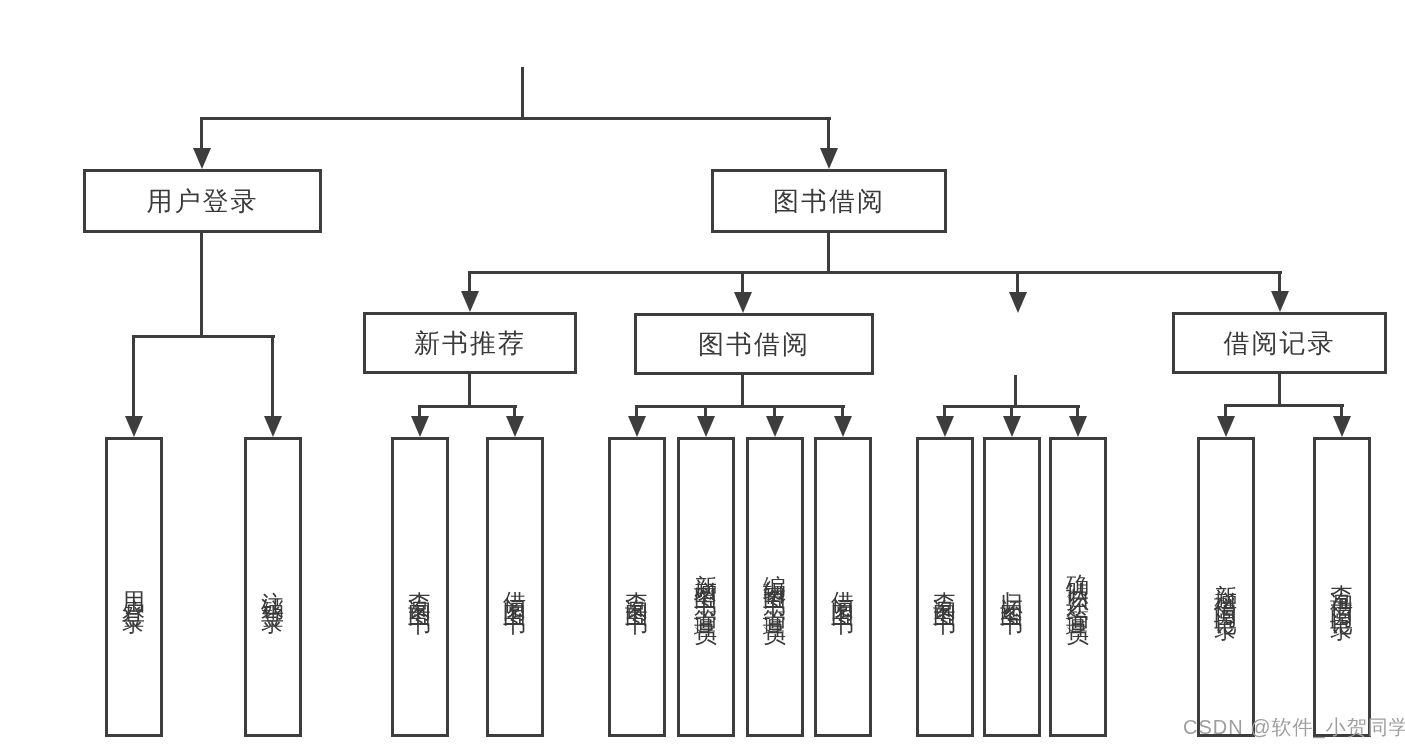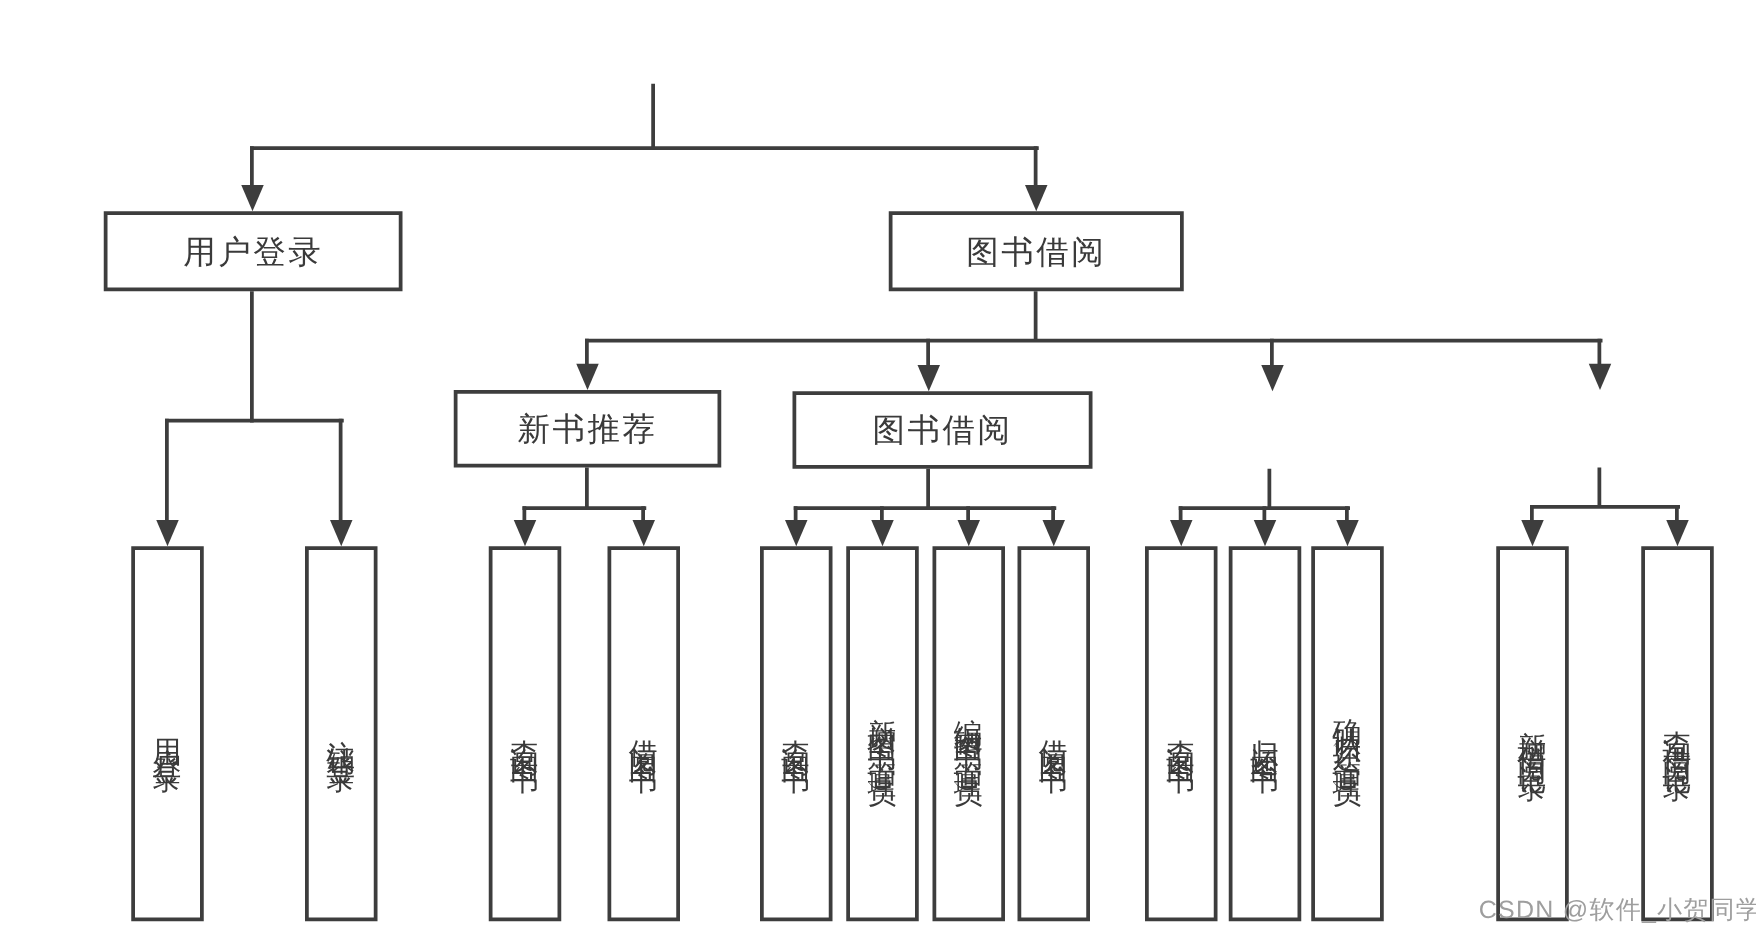--- a/index.html
+++ b/index.html
@@ -79,20 +79,21 @@
   <div class="ah" style="left:461px;top:291px"></div>
   <div class="ln v" style="left:741px;top:271px;height:22px"></div>
   <div class="ah" style="left:734px;top:292px"></div>
   <div class="ln v" style="left:1016px;top:271px;height:22px"></div>
   <div class="ah" style="left:1009px;top:292px"></div>
   <div class="ln v" style="left:1278px;top:271px;height:22px"></div>
   <div class="ah" style="left:1271px;top:291px"></div>
 
   <div class="hbox" style="left:363px;top:312px;width:214px;height:62px">新书推荐</div>
   <div class="hbox" style="left:634px;top:313px;width:240px;height:62px">图书借阅</div>
+  <div class="hbox" style="left:1172px;top:312px;width:215px;height:62px">借阅记录</div>
 
   <div class="ln v" style="left:468px;top:374px;height:33px"></div>
   <div class="ln h" style="left:418px;top:405px;width:99px"></div>
   <div class="ln v" style="left:418px;top:405px;height:14px"></div>
   <div class="ah" style="left:411px;top:416px"></div>
   <div class="ln v" style="left:513px;top:405px;height:14px"></div>
   <div class="ah" style="left:506px;top:416px"></div>
 
   <div class="ln v" style="left:741px;top:375px;height:32px"></div>
   <div class="ln h" style="left:635px;top:405px;width:210px"></div>

